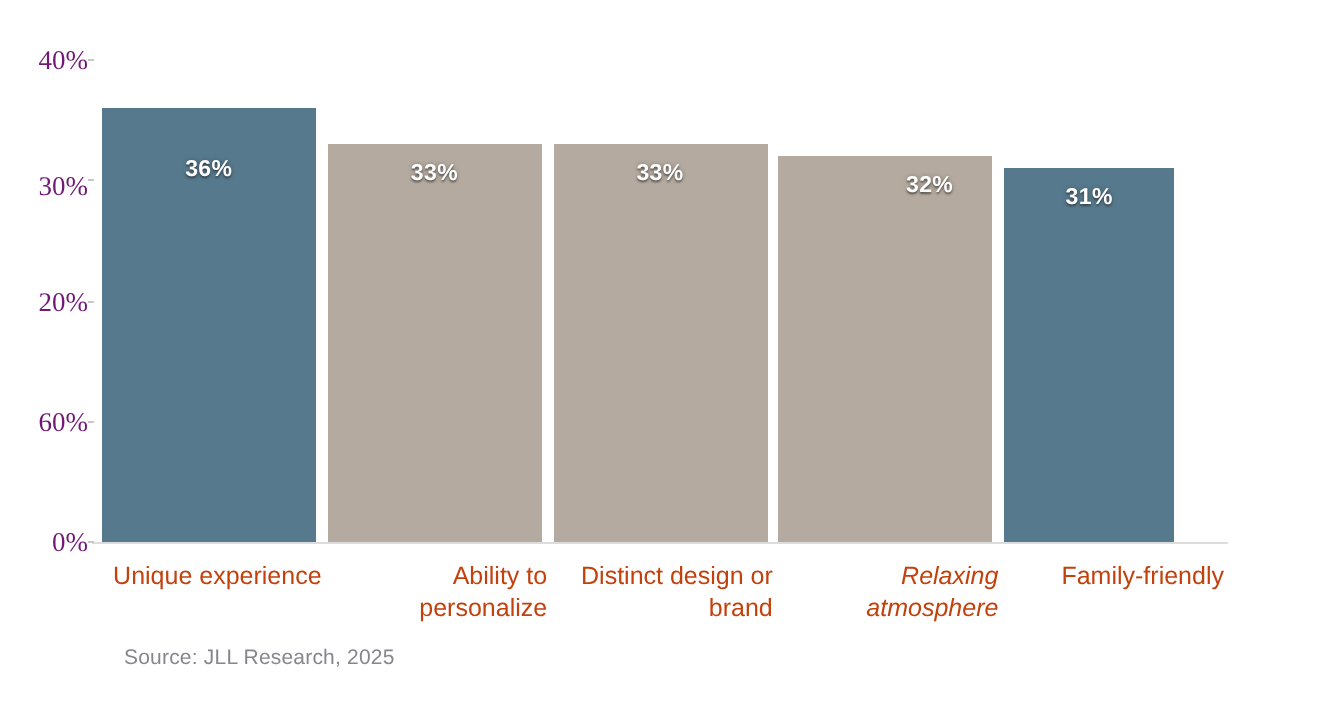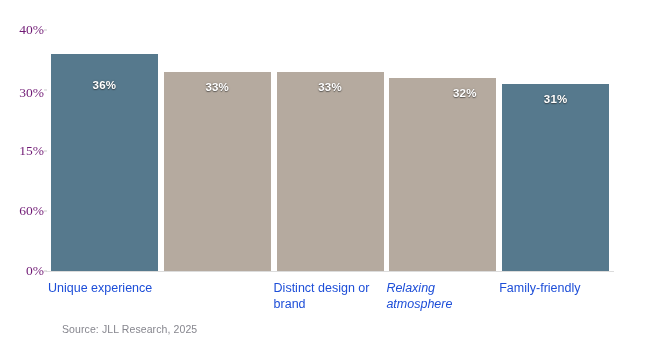--- a/index.html
+++ b/index.html
@@ -105,24 +105,24 @@
   #x-labels {
     position: absolute;
     left: 48px;
     top: 280px;
     width: 564px;
     height: 42px;
   }
   .x-label {
     position: absolute;
     top: 0;
-    text-align: left;
+    text-align: right;
     font-family: "Liberation Sans", sans-serif;
     font-size: 12.5px;
-    color: #1d4ed8;
+    color: #c2410c;
     line-height: 16px;
   }
 
   
   #source-note {
     position: absolute;
     left: 18px;
     top: 323px;
     font-family: "Liberation Sans", sans-serif;
     font-size: 10.5px;
@@ -133,21 +133,21 @@
   }
 </style>
 </head>
 <body>
 
 <div id="chart-root">
 
   <div id="y-axis">
       <div class="y-tick" style="top: 241px;">0%</div>
       <div class="y-tick" style="top: 180.75px;">60%</div>
-      <div class="y-tick" style="top: 120.5px;">15%</div>
+      <div class="y-tick" style="top: 120.5px;">20%</div>
       <div class="y-tick" style="top: 63px;">30%</div>
       <div class="y-tick" style="top: 0px;">40%</div>
     </div>
 
   <div id="baseline"></div>
 
   <div id="plot-area">
       <div class="bar" style="left: 2.9px; width: 107px; height: 216.9px;">
         <div class="bar-rect" style="height: 216.9px; background: rgb(86, 121, 141);"></div>
         <div class="bar-value" style="top: 25px;">36%</div>
@@ -157,28 +157,29 @@
         <div class="bar-value" style="top: 9px;">33%</div>
       </div>
       <div class="bar" style="left: 228.5px; width: 107px; height: 198.825px;">
         <div class="bar-rect" style="height: 198.825px; background: rgb(181, 170, 159);"></div>
         <div class="bar-value" style="top: 9px;">33%</div>
       </div>
       <div class="bar" style="left: 341.3px; width: 107px; height: 192.8px;">
         <div class="bar-rect" style="height: 192.8px; background: rgb(181, 170, 159);"></div>
         <div class="bar-value" style="top: 9px; padding-left: 44px;">32%</div>
       </div>
-      <div class="bar" style="left: 454.1px; width: 107px; height: 186.775px; text-decoration: underline;">
+      <div class="bar" style="left: 454.1px; width: 85px; height: 186.775px; text-decoration: underline;">
         <div class="bar-rect" style="height: 186.775px; background: rgb(86, 121, 141);"></div>
         <div class="bar-value" style="top: 9px;">31%</div>
       </div>
     </div>
 
   <div id="x-labels">
       <div class="x-label" style="left: 0px; width: 112.8px;">Unique experience</div>
+      <div class="x-label" style="left: 112.8px; width: 112.8px;">Ability to<br>personalize</div>
       <div class="x-label" style="left: 225.6px; width: 112.8px;">Distinct design or<br>brand</div>
       <div class="x-label" style="left: 338.4px; width: 112.8px; font-style: italic;">Relaxing<br>atmosphere</div>
       <div class="x-label" style="left: 451.2px; width: 112.8px;">Family-friendly</div>
     </div>
 
   <div id="source-note">Source: JLL Research, 2025</div>
 
 <div class="y-tickmark" style="top: 271px;"></div>
     <div class="y-tickmark" style="top: 210.75px;"></div>
     <div class="y-tickmark" style="top: 150.5px;"></div>

